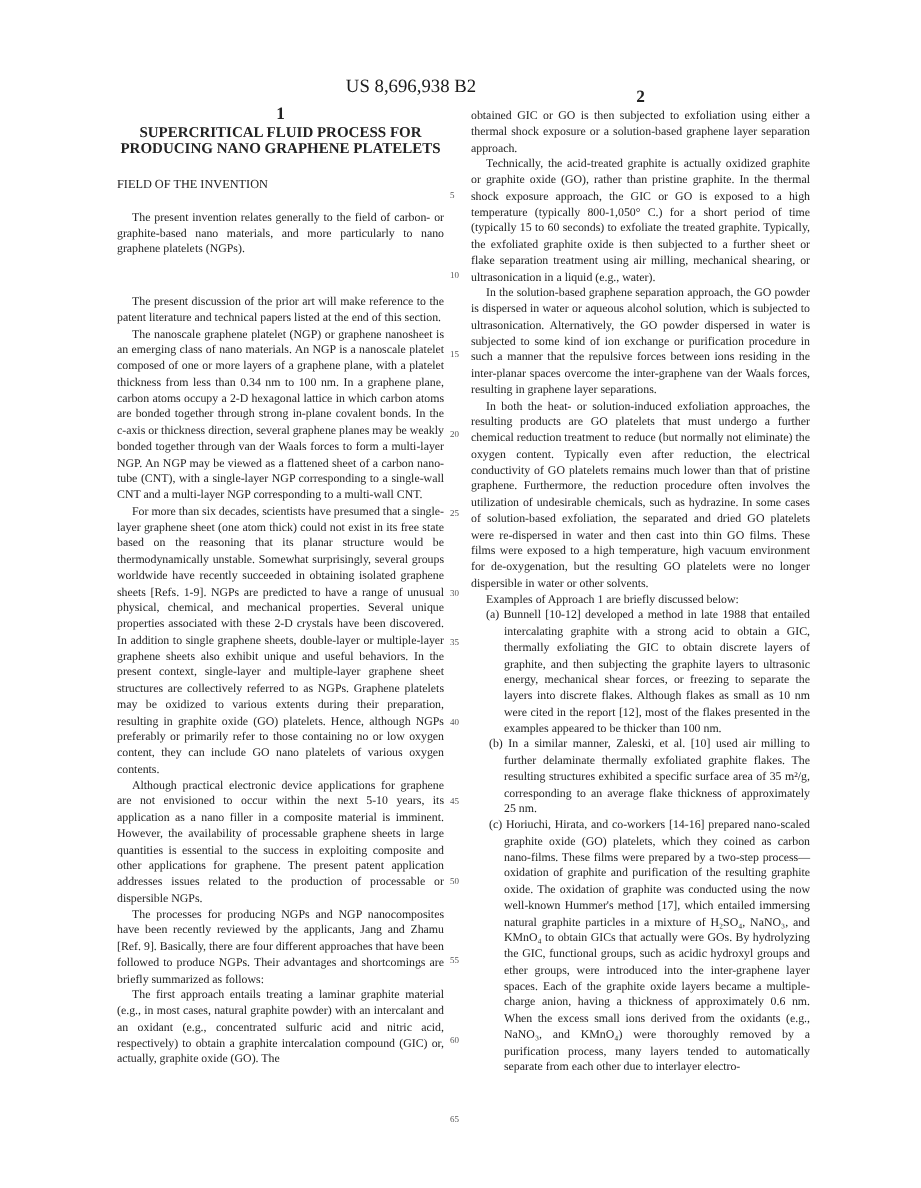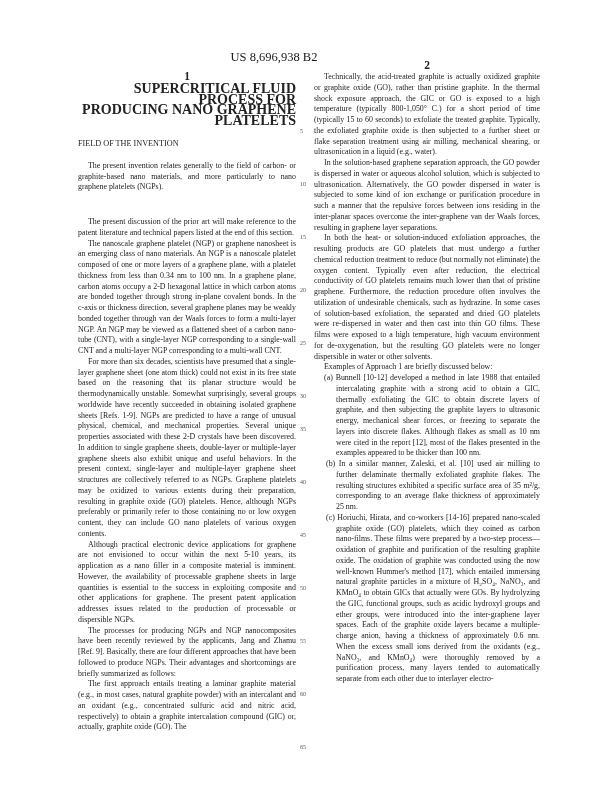--- a/index.html
+++ b/index.html
@@ -5,21 +5,21 @@
   html, body { margin: 0; padding: 0; background: #ffffff; }
   body { width: 614px; height: 792px; position: relative; overflow: hidden;
          font-family: "Liberation Serif", "DejaVu Serif", serif; color: #222; }
   .page-header { position: absolute; top: 50px; left: 0; width: 548px; text-align: center;
                  font-size: 12.5px; color: #1a1a1a; }
   .col { position: absolute; top: 70px; font-size: 7.9px; line-height: 10.75px; text-align: justify; }
   .col-left { left: 78px; width: 218px; }
   .col-right { left: 314px; width: 226px; top: 59px; }
   .col-num { text-align: center; font-weight: bold; font-size: 11.5px; line-height: 13px; margin-bottom: 1px; }
   .col-right .col-num { margin-bottom: 0px; }
-  .title { text-align: right; font-weight: bold; font-size: 14px; line-height: 10.5px; margin: 0 0 13px 0; }
+  .title { text-align: center; font-weight: bold; font-size: 10px; line-height: 10.5px; margin: 0 0 13px 0; }
   .heading { font-size: 8.2px; line-height: 10.75px; margin: 0 0 11px 0; }
   p { margin: 0; text-indent: 10px; }
   p.noindent { text-indent: 0; }
   p.gap { margin-bottom: 24px; }
   .list-item { padding-left: 22px; text-indent: -10px; }
   .list-item.first { text-indent: -12px; }
   .gutter { position: absolute; font-size: 6px; color: #555; font-family: "Liberation Serif", serif; }
   .gutter-left { left: 300px; }
 </style>
 </head>
@@ -54,20 +54,21 @@
   <span class="gutter gutter-left" style="top:479px">40</span>
   <span class="gutter gutter-left" style="top:532px">45</span>
   <span class="gutter gutter-left" style="top:585px">50</span>
   <span class="gutter gutter-left" style="top:638px">55</span>
   <span class="gutter gutter-left" style="top:691px">60</span>
   <span class="gutter gutter-left" style="top:744px">65</span>
 </div>
 
 <div class="col col-right">
   <div class="col-num">2</div>
+  <p class="noindent">obtained GIC or GO is then subjected to exfoliation using either a thermal shock exposure or a solution-based graphene layer separation approach.</p>
   <p>Technically, the acid-treated graphite is actually oxidized graphite or graphite oxide (GO), rather than pristine graphite. In the thermal shock exposure approach, the GIC or GO is exposed to a high temperature (typically 800-1,050° C.) for a short period of time (typically 15 to 60 seconds) to exfoliate the treated graphite. Typically, the exfoliated graphite oxide is then subjected to a further sheet or flake separation treatment using air milling, mechanical shearing, or ultrasonication in a liquid (e.g., water).</p>
   <p>In the solution-based graphene separation approach, the GO powder is dispersed in water or aqueous alcohol solution, which is subjected to ultrasonication. Alternatively, the GO powder dispersed in water is subjected to some kind of ion exchange or purification procedure in such a manner that the repulsive forces between ions residing in the inter-planar spaces overcome the inter-graphene van der Waals forces, resulting in graphene layer separations.</p>
   <p>In both the heat- or solution-induced exfoliation approaches, the resulting products are GO platelets that must undergo a further chemical reduction treatment to reduce (but normally not eliminate) the oxygen content. Typically even after reduction, the electrical conductivity of GO platelets remains much lower than that of pristine graphene. Furthermore, the reduction procedure often involves the utilization of undesirable chemicals, such as hydrazine. In some cases of solution-based exfoliation, the separated and dried GO platelets were re-dispersed in water and then cast into thin GO films. These films were exposed to a high temperature, high vacuum environment for de-oxygenation, but the resulting GO platelets were no longer dispersible in water or other solvents.</p>
   <p>Examples of Approach 1 are briefly discussed below:</p>
   <p class="list-item first">(a) Bunnell [10-12] developed a method in late 1988 that entailed intercalating graphite with a strong acid to obtain a GIC, thermally exfoliating the GIC to obtain discrete layers of graphite, and then subjecting the graphite layers to ultrasonic energy, mechanical shear forces, or freezing to separate the layers into discrete flakes. Although flakes as small as 10 nm were cited in the report [12], most of the flakes presented in the examples appeared to be thicker than 100 nm.</p>
   <p class="list-item">(b) In a similar manner, Zaleski, et al. [10] used air milling to further delaminate thermally exfoliated graphite flakes. The resulting structures exhibited a specific surface area of 35 m²/g, corresponding to an average flake thickness of approximately 25 nm.</p>
   <p class="list-item">(c) Horiuchi, Hirata, and co-workers [14-16] prepared nano-scaled graphite oxide (GO) platelets, which they coined as carbon nano-films. These films were prepared by a two-step process—oxidation of graphite and purification of the resulting graphite oxide. The oxidation of graphite was conducted using the now well-known Hummer's method [17], which entailed immersing natural graphite particles in a mixture of H₂SO₄, NaNO₃, and KMnO₄ to obtain GICs that actually were GOs. By hydrolyzing the GIC, functional groups, such as acidic hydroxyl groups and ether groups, were introduced into the inter-graphene layer spaces. Each of the graphite oxide layers became a multiple-charge anion, having a thickness of approximately 0.6 nm. When the excess small ions derived from the oxidants (e.g., NaNO₃, and KMnO₄) were thoroughly removed by a purification process, many layers tended to automatically separate from each other due to interlayer electro-</p>
 </div>
 
 </body></html>

